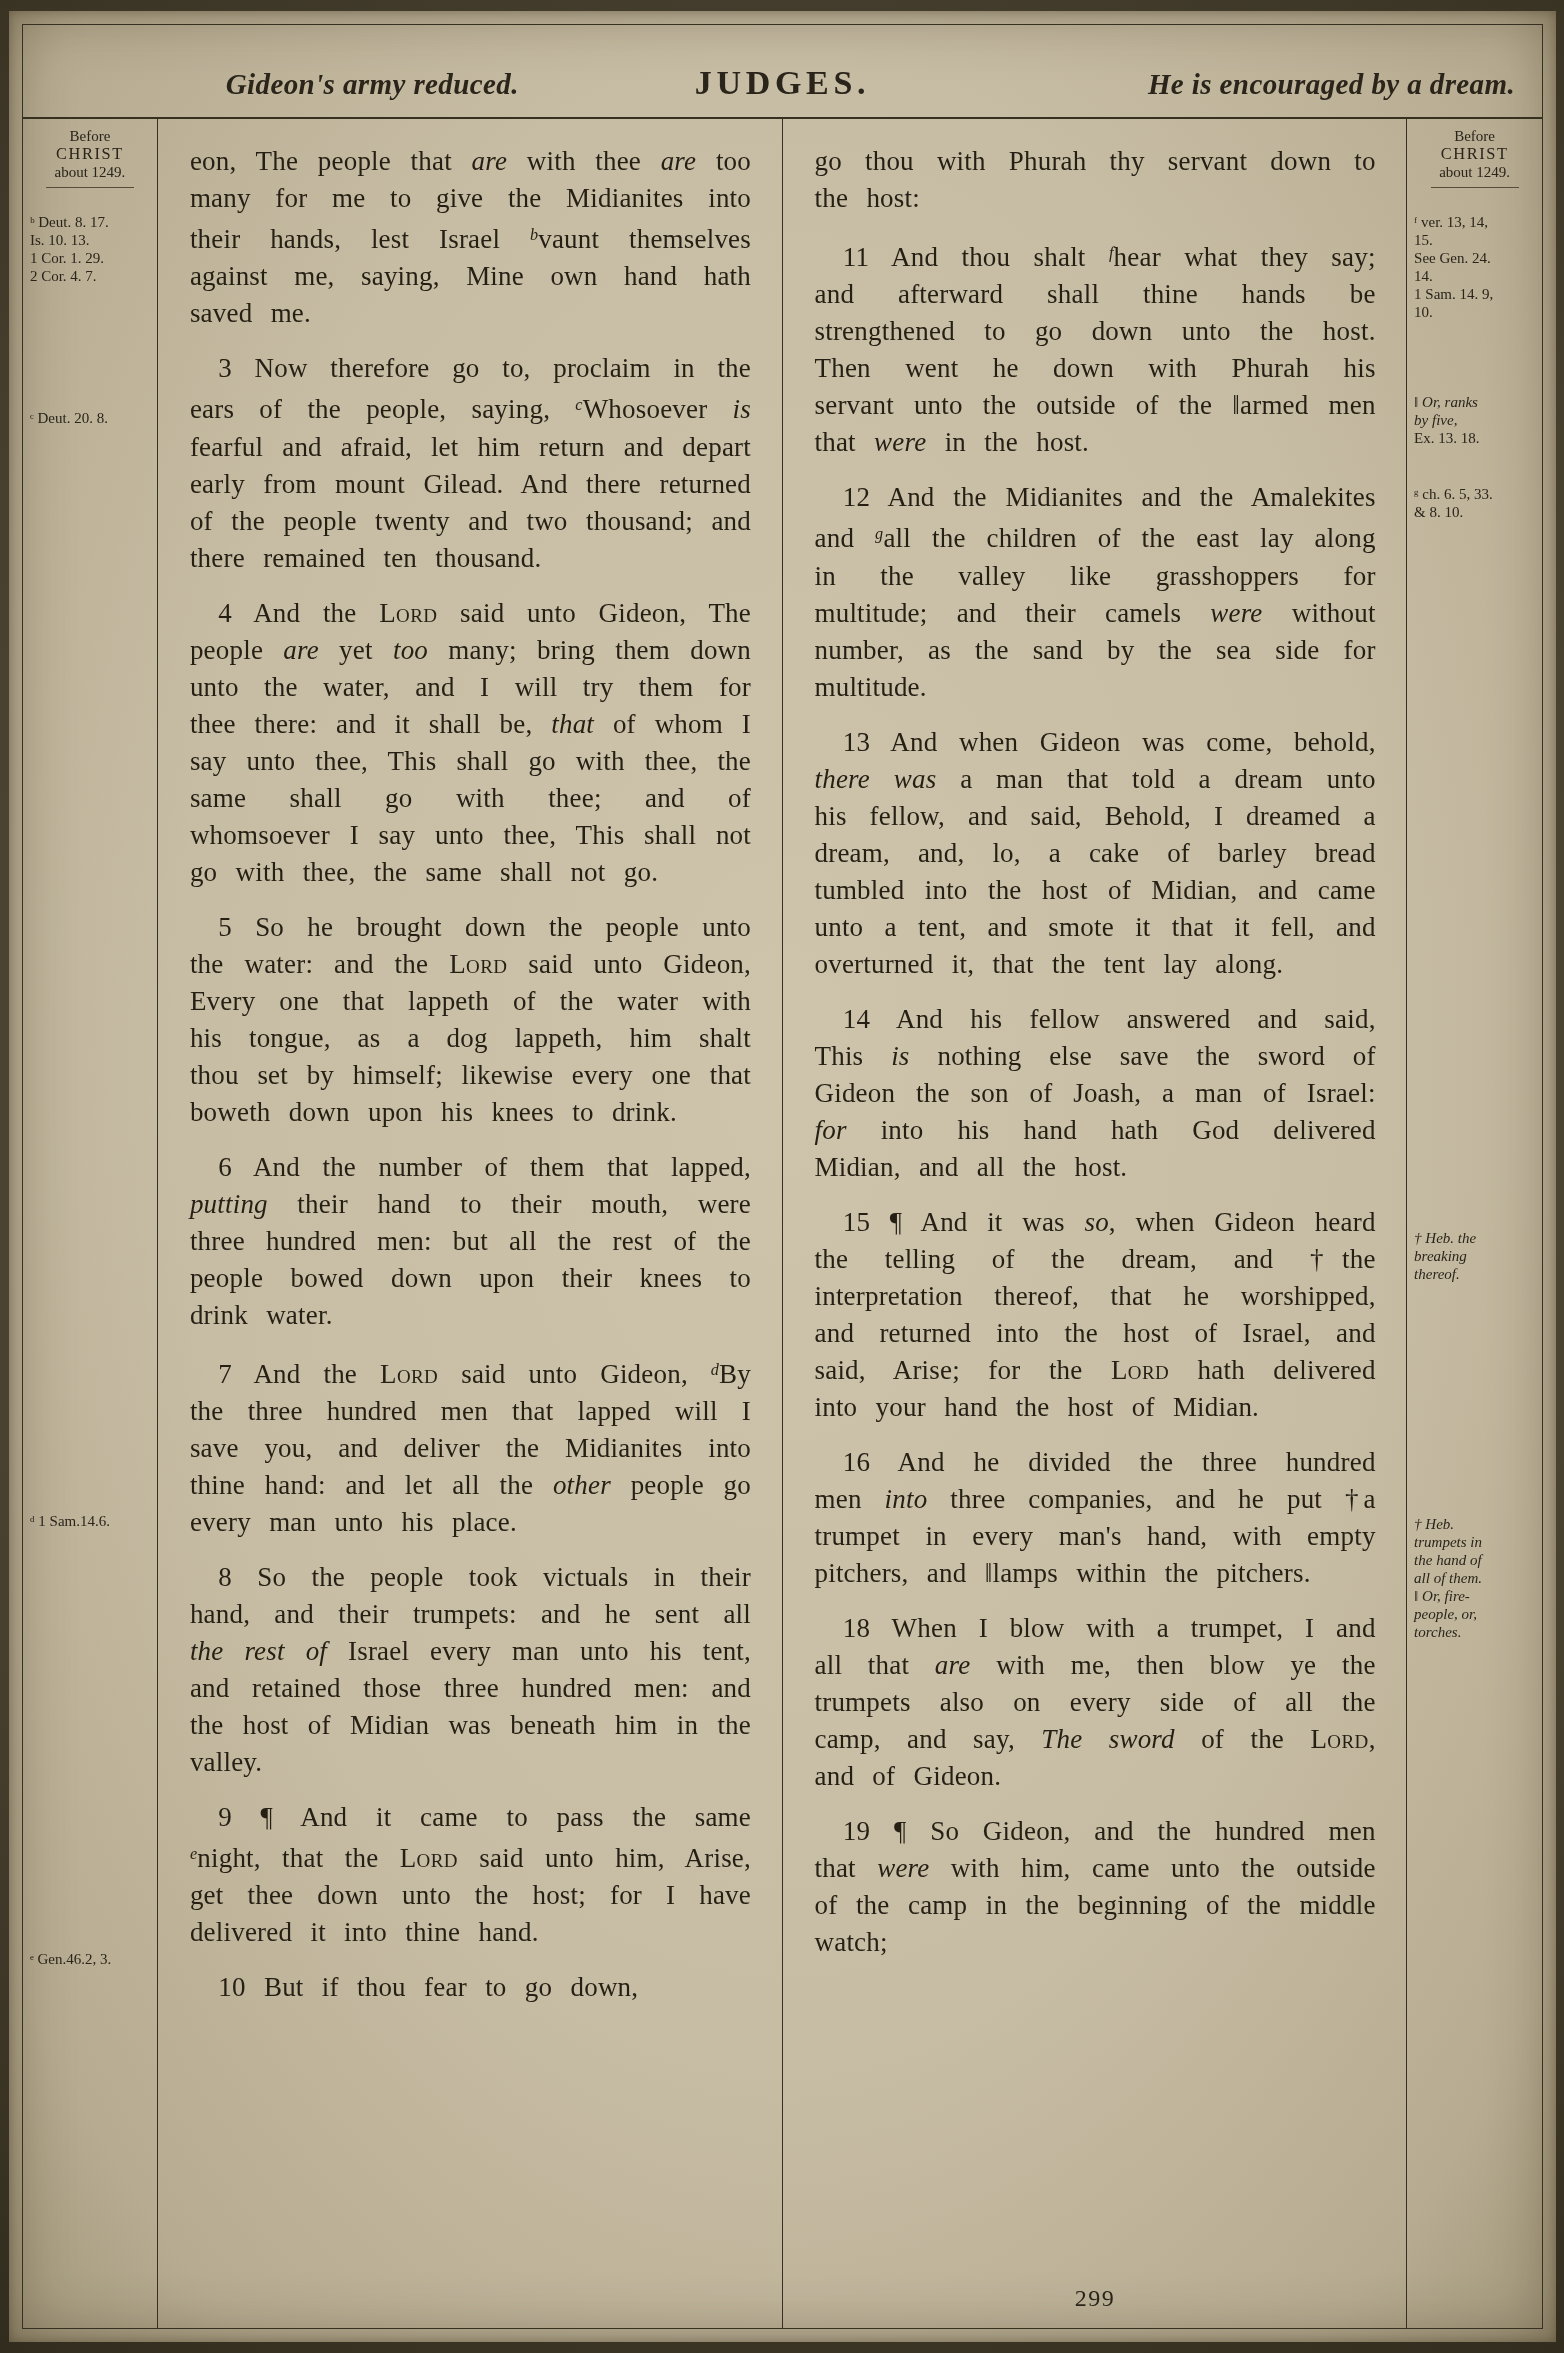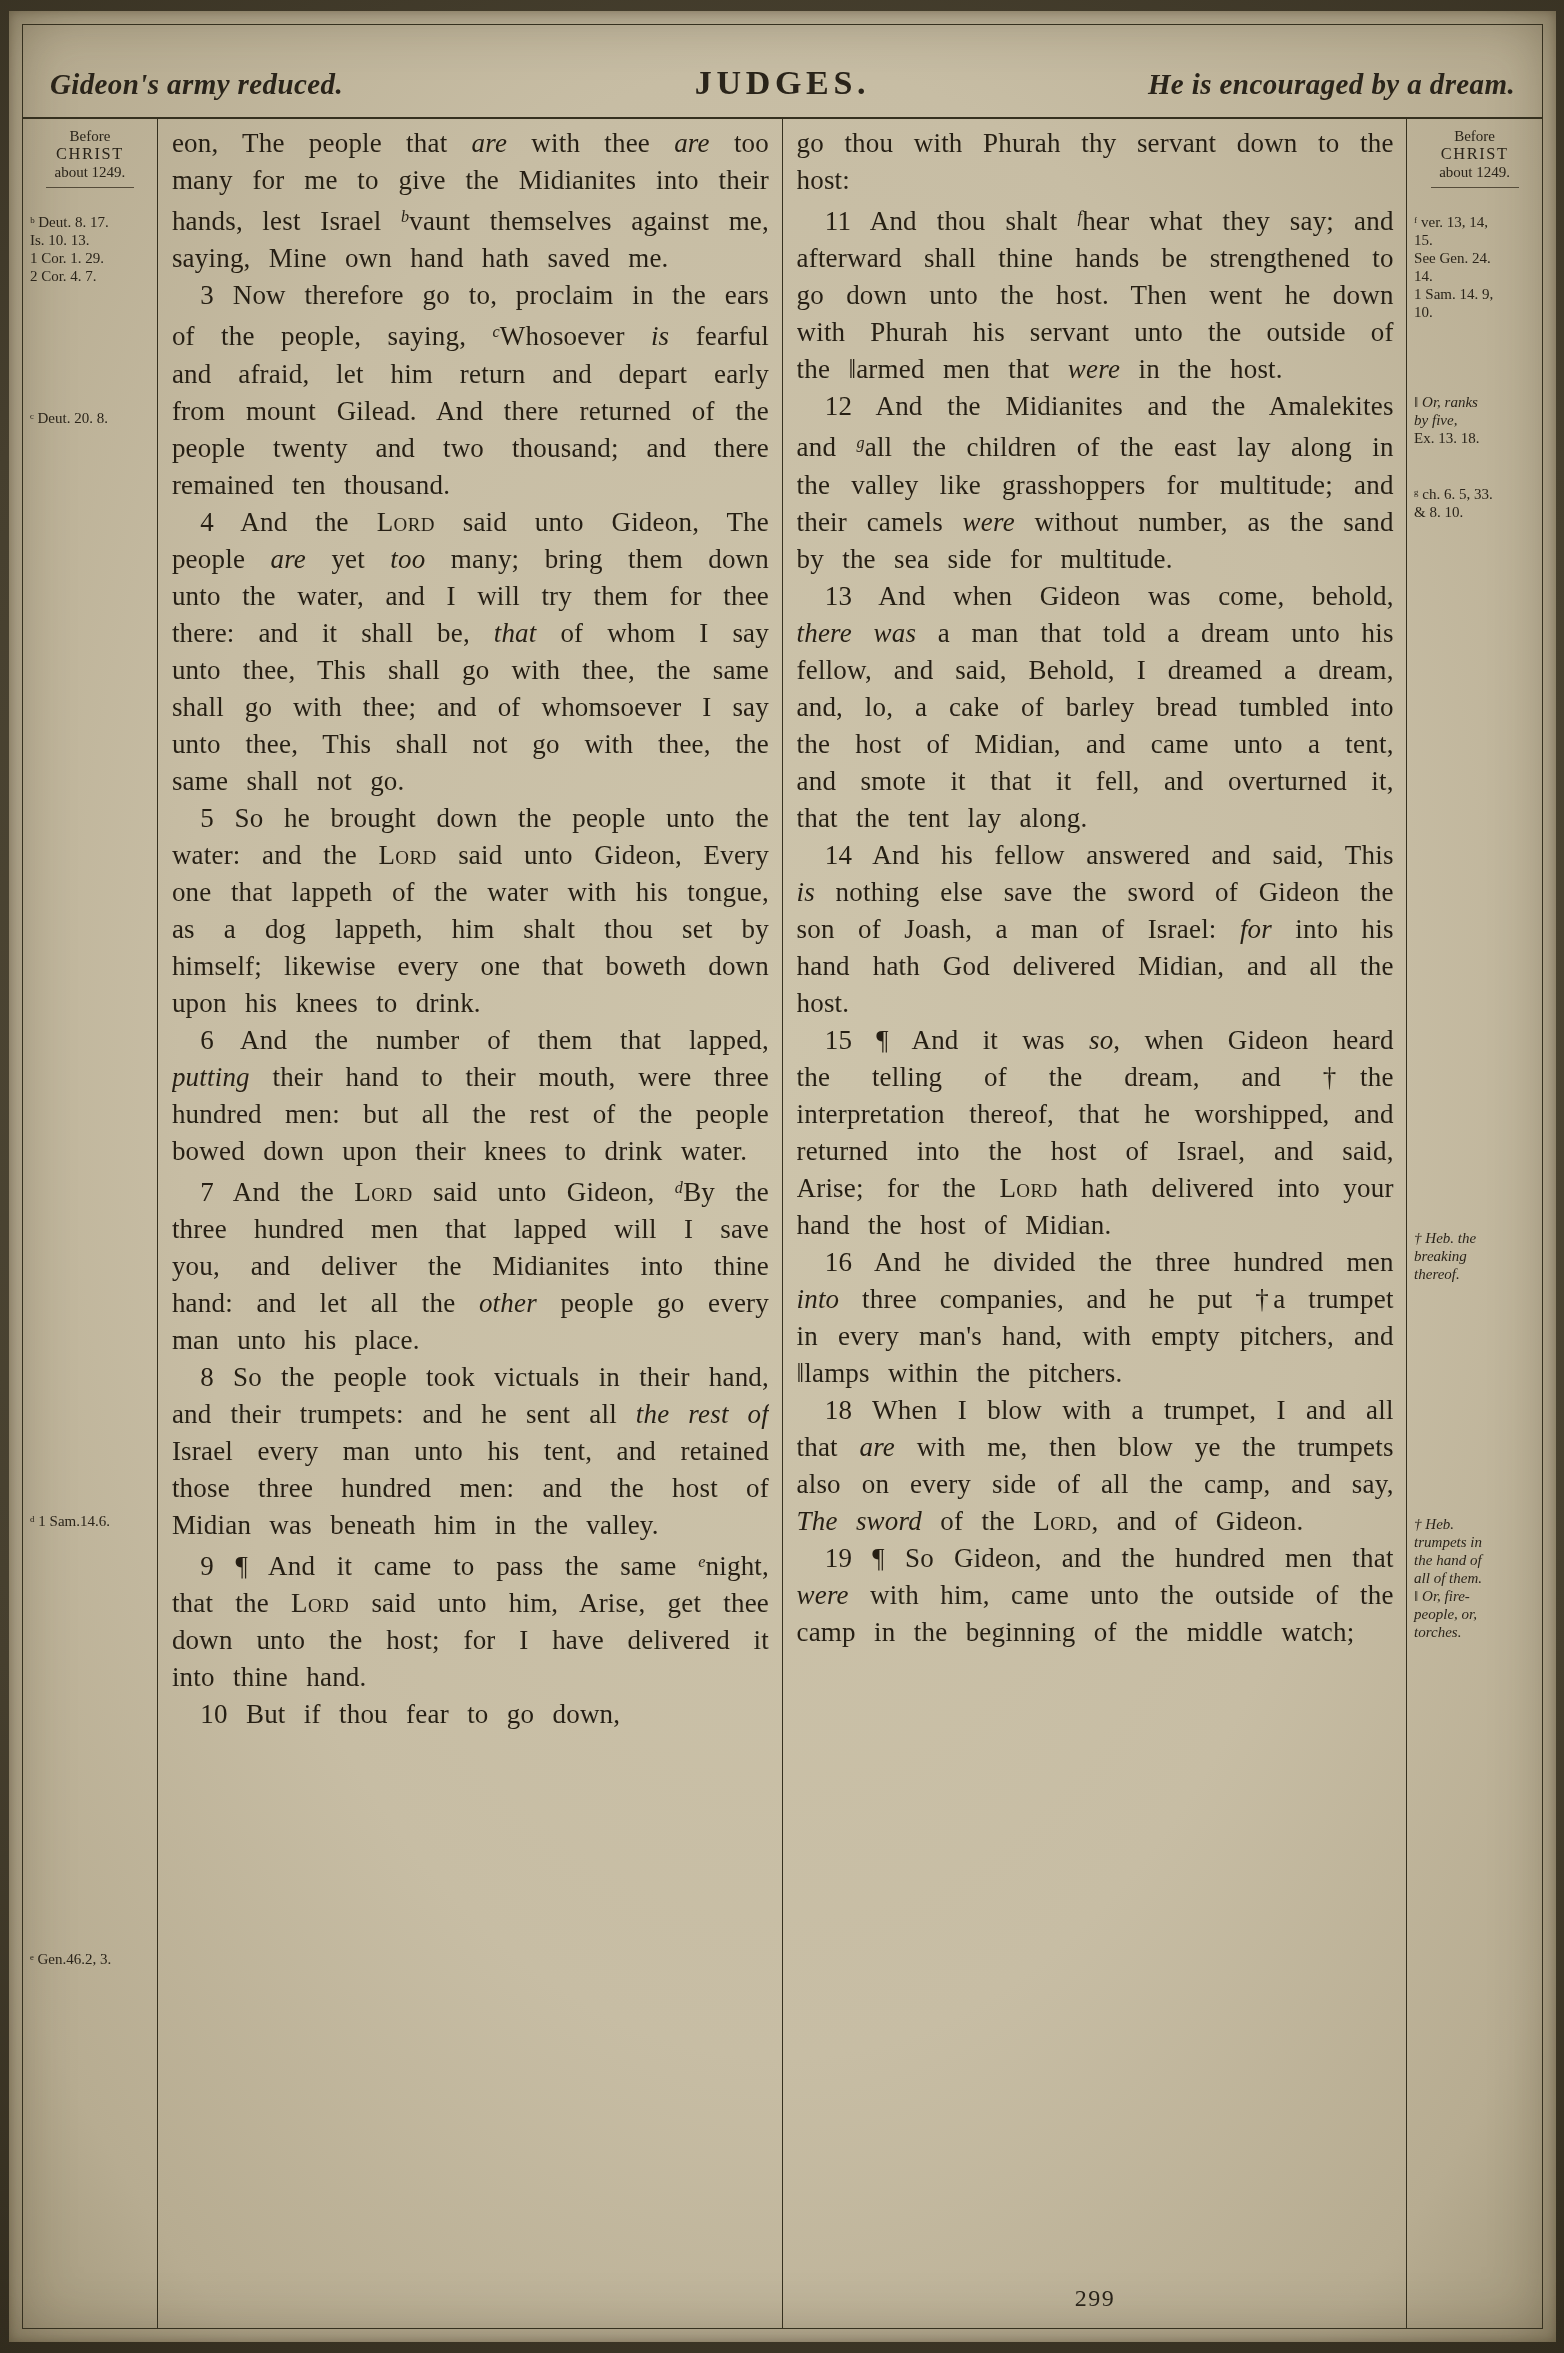--- a/index.html
+++ b/index.html
@@ -24,21 +24,21 @@
     position:absolute;inset:12.5px;
     border:1.6px solid var(--rule);
     display:flex;flex-direction:column;
   }
   
   .header{
     display:flex;align-items:baseline;
     padding:39px 27px 15.6px 27px;
     border-bottom:2.3px solid var(--rule);
   }
-  .h-side{flex:1;font-style:italic;font-weight:bold;font-size:29px;letter-spacing:0.4px;}
+  .h-side{flex:1;font-style:italic;font-weight:bold;font-size:29px;letter-spacing:0.4px;text-align:center;}
   .h-right{text-align:right;}
   .h-center{font-weight:bold;font-size:34px;letter-spacing:4.7px;}
   
   .content{flex:1;display:flex;min-height:0;position:relative;}
   .margin{
     width:135px;flex:0 0 135px;position:relative;
     padding:7.8px 6.3px;box-sizing:border-box;
     font-size:15px;line-height:18px;
   }
   .margin-l{border-right:1.6px solid var(--rule);}
@@ -55,21 +55,21 @@
     flex:1 1 0;min-width:0;display:flex;flex-direction:column;
     padding:6.3px 12.5px 4.7px 14px;box-sizing:border-box;
     border-right:1.6px solid var(--rule);
   }
   .col-body{
     flex:1 1 auto;overflow:hidden;
     font-size:27px;line-height:37px;
     text-align:justify;word-spacing:0.42em;letter-spacing:0.2px;
     color:#261f14;
   }
-  .para{margin:0;}
+  .para{margin:18px;}
   .para.ind{text-indent:1.05em;}
   .s-i{font-style:italic;}
   .s-sc{font-variant:small-caps;letter-spacing:0.4px;}
   .s-sup{font-size:0.6em;font-style:italic;vertical-align:0.5em;}
   .pagenum{
     flex:0 0 41px;height:41px;text-align:center;
     font-size:24px;letter-spacing:1.6px;padding-top:3.1px;box-sizing:border-box;
   }
 </style>
 </head>

